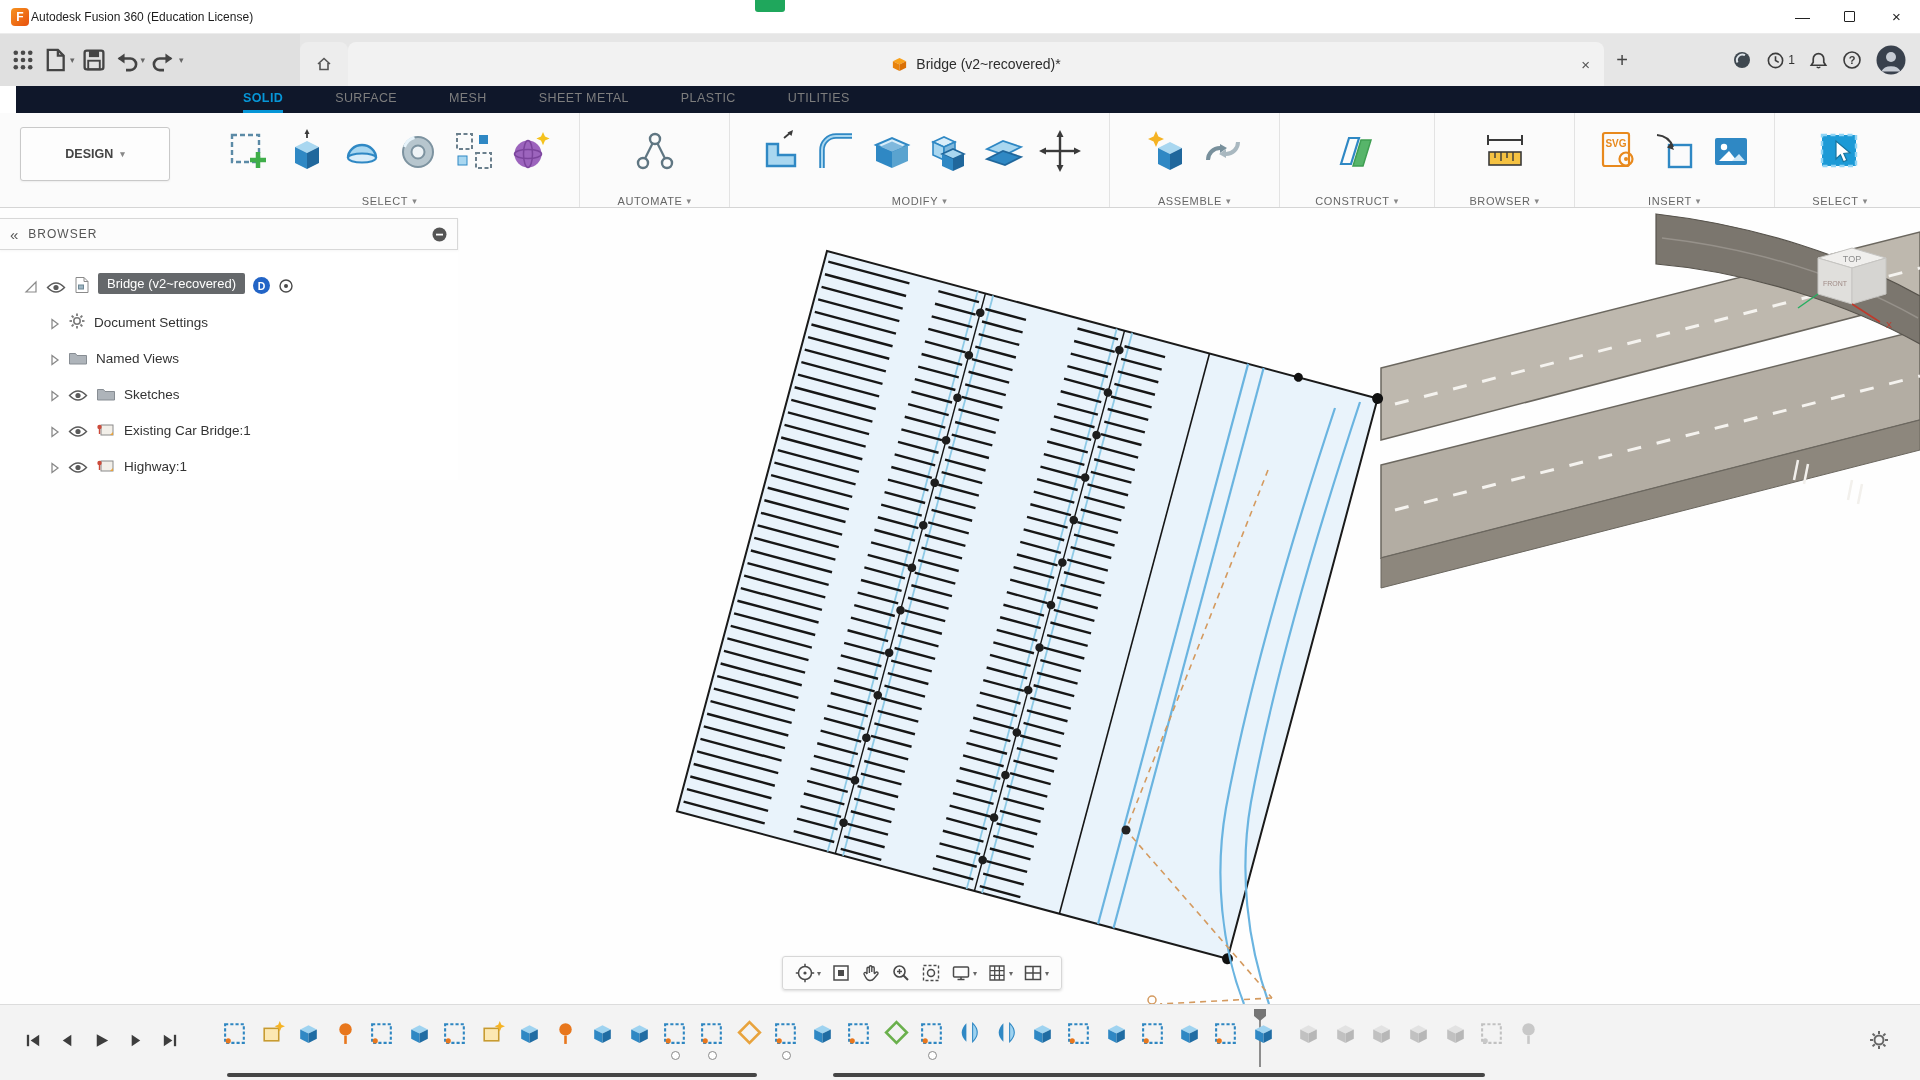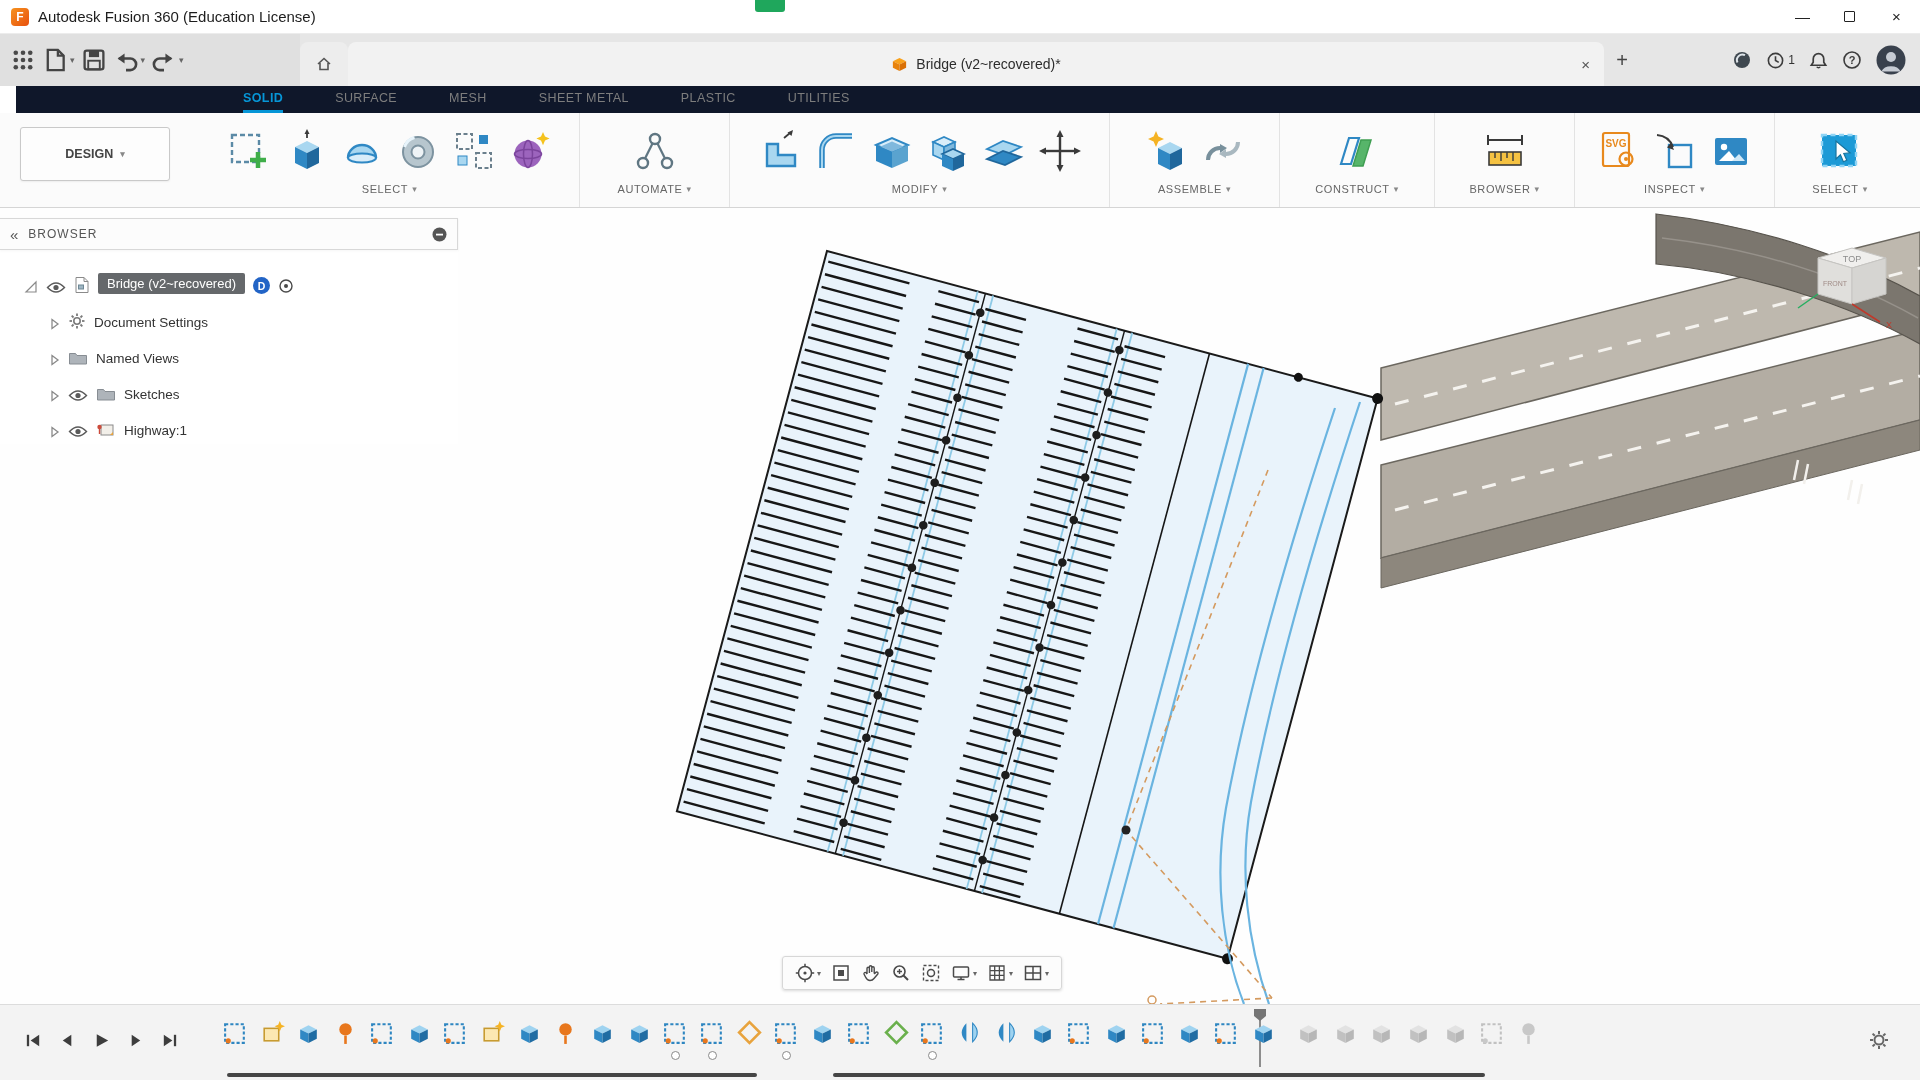--- a/index.html
+++ b/index.html
@@ -5,21 +5,21 @@
   *{margin:0;padding:0;box-sizing:border-box}
   html,body{width:1920px;height:1080px;overflow:hidden;background:#fff;
     font-family:"Liberation Sans",sans-serif;color:#333;-webkit-font-smoothing:antialiased}
   svg{display:block}
   
   .titlebar{position:absolute;top:0;left:0;width:1920px;height:34px;background:#fff;
     border-bottom:1px solid #ececec;display:flex;align-items:center;z-index:40}
   .fusion-logo{width:18px;height:18px;margin-left:11px;border-radius:4px;
     background:linear-gradient(135deg,#f6921e,#e8500e);color:#fff;font-weight:bold;font-size:12px;
     display:flex;align-items:center;justify-content:center}
-  .app-title{margin-left:9px;font-size:15px;color:#1d1d1d}
+  .app-title{margin-left:2px;font-size:12px;color:#1d1d1d}
   .green-chip{position:absolute;left:755px;top:0;width:30px;height:12px;background:#1fa75c;border-radius:0 0 3px 3px}
   .win-btns{margin-left:auto;display:flex;height:100%}
   .win-btn{width:47px;height:100%;display:flex;align-items:center;justify-content:center;font-size:15px;color:#222}
   .max-glyph{width:11px;height:11px;border:1.4px solid #222;border-radius:1px}
   
   .tabbar{position:absolute;top:34px;left:0;width:1920px;height:52px;background:#e6e6e6;display:flex;align-items:stretch;z-index:39}
   .tb-left{width:300px;background:#e0e0e0;display:flex;align-items:center;gap:6px;padding-left:10px}
   .tb-ic{width:26px;height:26px;display:flex;align-items:center;justify-content:center;border-radius:3px}
   .tb-caret{font-size:9px;color:#666;margin-left:-4px}
   .home-tab{width:48px;background:#ededed;border-radius:8px 8px 0 0;margin-top:8px;display:flex;align-items:center;justify-content:center}
@@ -32,21 +32,21 @@
   
   .ribbontabs{position:absolute;top:86px;left:16px;width:1920px;height:27px;background:#0f172a;
     display:flex;align-items:flex-end;gap:52px;padding-left:227px;z-index:38}
   .rtab{font-size:12.5px;letter-spacing:.4px;color:#7d7d7d;padding-bottom:5px;border-bottom:3px solid transparent}
   .rtab.active{color:#0696d7;font-weight:bold;border-bottom-color:#0696d7}
   .ribbontools{position:absolute;top:113px;left:0;width:1920px;height:95px;background:#fbfbfb;
     border-bottom:1px solid #d5d5d5;display:flex;align-items:stretch;padding-left:20px;z-index:38}
   .design-btn{width:150px;height:54px;margin:14px 30px 0 0;border:1px solid #c9c9c9;border-radius:3px;
     background:#fdfdfd;display:flex;align-items:center;justify-content:center;gap:7px;
     font-size:12.5px;font-weight:bold;color:#444;box-shadow:0 1px 2px rgba(0,0,0,.06)}
-  .rgroup{display:flex;flex-direction:column;align-items:center;justify-content:flex-start;
+  .rgroup{display:flex;flex-direction:column;align-items:center;justify-content:space-between;
     border-right:1px solid #e3e3e3;padding-top:10px}
   .ricons{display:flex;align-items:center;justify-content:center;gap:10px;height:56px}
   .ric{width:46px;height:46px}
   .ric svg{width:46px;height:46px}
   .rlabel{margin-top:4px;font-size:11px;color:#666;letter-spacing:.6px;display:flex;align-items:center;gap:4px}
   .rlabel .caret{font-size:9px;color:#888}
   
   .canvas{position:absolute;top:208px;left:0;width:1920px;height:796px;background:#fefefe;z-index:1}
   
   .browser{position:absolute;top:218px;left:0;width:458px;z-index:20}
@@ -426,21 +426,21 @@
       <span class="ric">
           <svg viewBox="0 0 46 46">
             <rect x="7" y="10" width="32" height="27" rx="2" fill="#2f88c4"></rect>
             <circle cx="16" cy="19" r="3.2" fill="#fff"></circle>
             <polygon points="11,33 21,23 29,33" fill="#fff"></polygon>
             <polygon points="24,33 31,26 37,33" fill="#cfe8f7"></polygon>
           </svg>
         </span>
     </div>
     <div class="rlabel">
-        <span>INSPECT</span>
+        <span>INSERT</span>
         <span class="caret">▾</span>
       </div>
   </div>
 
   <div class="rgroup" style="width:130px;border-right:none">
     <div class="ricons">
       <span class="ric">
           <svg viewBox="0 0 46 46">
             <rect x="5" y="7" width="34" height="31" fill="#1c9ad6" stroke="#8fd4f5" stroke-width="2.4" stroke-dasharray="5 3.5"></rect>
             <path d="M19 13 V31 l4.4 -4.2 3 7 3.4 -1.5 -3 -6.8 6.2 -0.6 z" fill="#fff" stroke="#17749e" stroke-width="1.2"></path>
@@ -862,20 +862,42 @@
         </span>
       <span class="sp">
           <svg width="20" height="15" viewBox="0 0 20 15">
             <path d="M1.5 2.5 h6 l1.5 2 h9.5 v8.5 h-17 z" fill="#aeb4ba" stroke="#878d93"></path>
           </svg>
         </span>
       <span>Sketches</span>
     </div>
 
 
+    <div class="trow" style="padding-left:50px">
+      <span class="sp">
+          <svg width="10" height="12" viewBox="0 0 10 12">
+            <path d="M2 1.5 L8 6 L2 10.5 Z" fill="none" stroke="#8a8a8a" stroke-width="1.3"></path>
+          </svg>
+        </span>
+      <span class="sp">
+          <svg width="20" height="13" viewBox="0 0 20 13">
+            <path d="M1.5 6.5 Q10 -2.5 18.5 6.5 Q10 15.5 1.5 6.5 Z" fill="none" stroke="#5a5a5a" stroke-width="1.4"></path>
+            <circle cx="10" cy="6.5" r="2.6" fill="#5a5a5a"></circle>
+          </svg>
+        </span>
+      <span class="sp">
+          <svg width="20" height="16" viewBox="0 0 20 16">
+            <rect x="5" y="3" width="12" height="10" fill="#f2efe9" stroke="#8a8a8a"></rect>
+            <circle cx="3.5" cy="5" r="2.2" fill="#cc4b3b"></circle>
+            <line x1="3.5" y1="7" x2="3.5" y2="12" stroke="#cc4b3b" stroke-width="1.4"></line>
+            <polygon points="14,13 17,10 17,13" fill="#e8a33d"></polygon>
+          </svg>
+        </span>
+      <span>Existing Car Bridge:1</span>
+    </div>
 
     <div class="trow" style="padding-left:50px">
       <span class="sp">
           <svg width="10" height="12" viewBox="0 0 10 12">
             <path d="M2 1.5 L8 6 L2 10.5 Z" fill="none" stroke="#8a8a8a" stroke-width="1.3"></path>
           </svg>
         </span>
       <span class="sp">
           <svg width="20" height="13" viewBox="0 0 20 13">
             <path d="M1.5 6.5 Q10 -2.5 18.5 6.5 Q10 15.5 1.5 6.5 Z" fill="none" stroke="#5a5a5a" stroke-width="1.4"></path>

